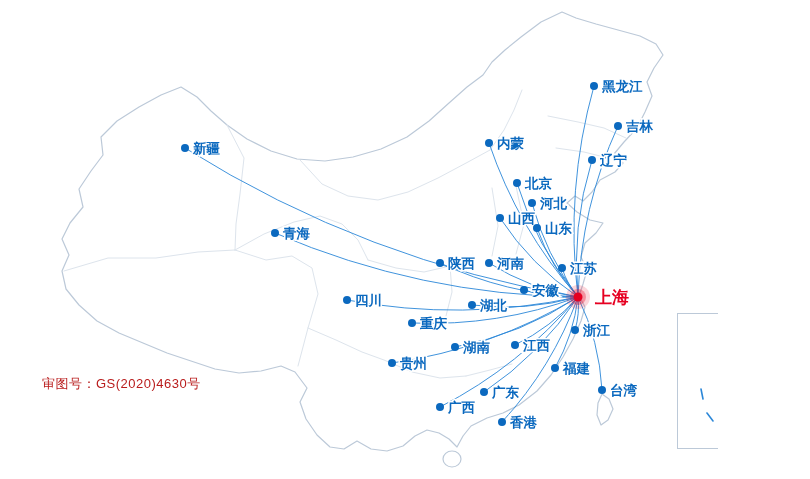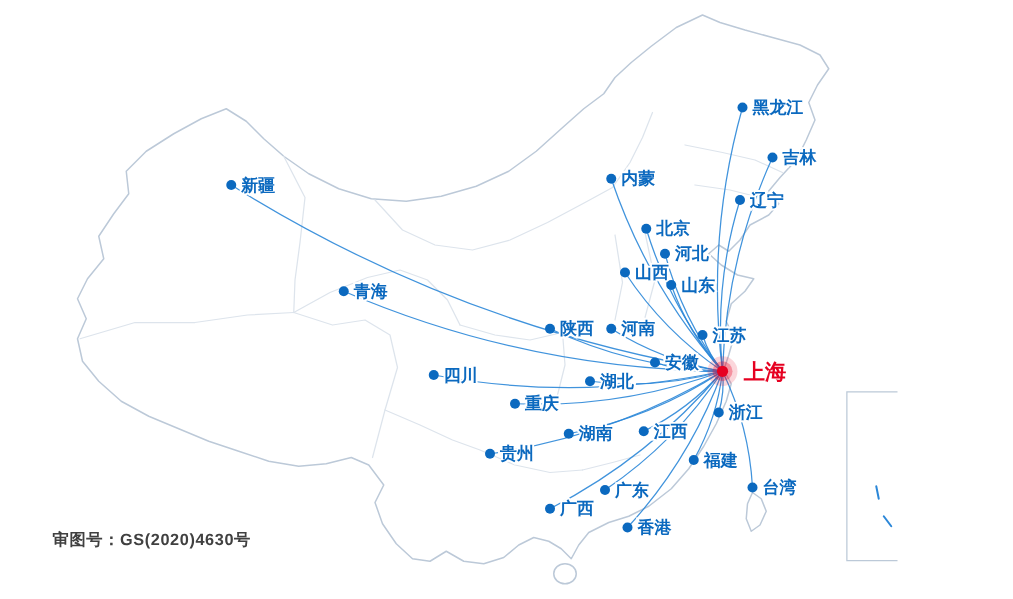--- a/index.html
+++ b/index.html
@@ -10,24 +10,23 @@
     overflow: hidden;
     background: #ffffff;
     font-family: "Liberation Sans", sans-serif;
   }
   .stage svg { position: absolute; left: 0; top: 0; }
   .approval {
     position: absolute;
     left: 42px;
     top: 375px;
     font-size: 13px;
-    font-weight: 700;
-    color: #404040;
+    font-weight: 400;
+    color: #b91c1c;
     letter-spacing: 0.5px;
-    margin-top: 48px;
   }
   .outline-path { fill: none; stroke-linejoin: round; stroke-linecap: round; }
   .border-path { fill: none; stroke-linejoin: round; stroke-linecap: round; }
 </style>
 </head>
 <body>
 
 <div class="stage">
 
   <svg id="map-svg" width="810" height="479" viewBox="0 0 810 479" xmlns="http://www.w3.org/2000/svg">

